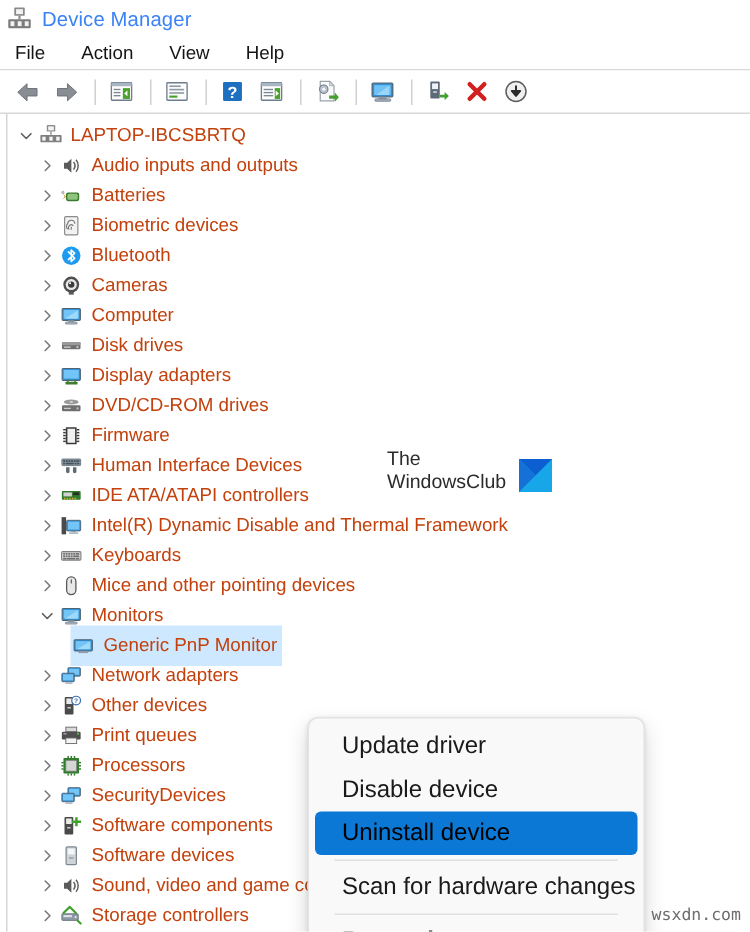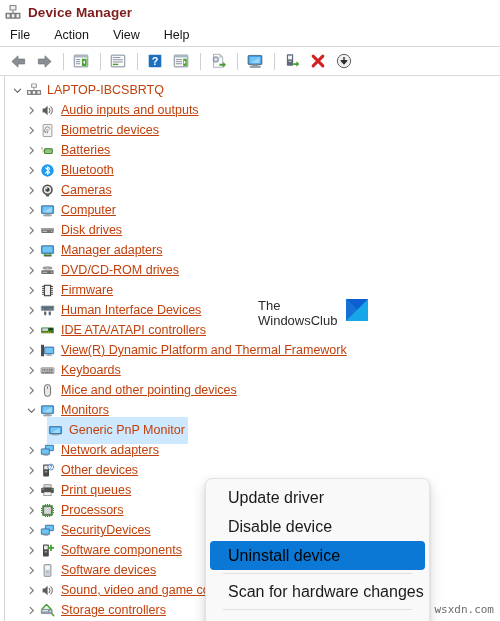--- a/index.html
+++ b/index.html
@@ -26,23 +26,22 @@
     background: #ffffff;
   }
   .titlebar .app-icon {
     width: 18px; height: 18px;
     position: relative;
     flex: 0 0 auto;
     margin-right: 6px;
   }
   .titlebar .title-text {
     font-size: 13.5px;
-    color: #7f1d1d;
+    color: #3b82f6;
     letter-spacing: 0.1px;
-    font-weight: bold;
   }
 
   
   .menubar {
     height: 22px;
     display: flex;
     align-items: center;
     padding-left: 8px;
     gap: 20px;
     background: #ffffff;
@@ -114,21 +113,21 @@
   .node .ico {
     width: 17px; height: 17px;
     flex: 0 0 auto;
     margin-right: 5px;
     display: flex; align-items: center; justify-content: center;
     position: relative;
   }
   .node .lbl { line-height: 20px; }
 
   .depth0 { padding-left: 4px; }
-  .depth1 { padding-left: 18px; text-decoration: underline; }
+  .depth1 { padding-left: 18px; }
   .depth2 { padding-left: 42px; }
 
   .node.selected .selbox {
     background: #cde8ff;
     display: inline-flex;
     align-items: center;
     height: 27px;
     padding-right: 3px;
   }
 
@@ -137,21 +136,21 @@
     position: absolute;
     left: 253px;
     top: 222px;
     width: 110px;
     z-index: 2;
     pointer-events: none;
     user-select: none;
   }
   .wm-row {
     display: flex;
-    align-items: flex-start;
+    align-items: flex-end;
     justify-content: space-between;
   }
   .wm-text {
     font-size: 13px;
     line-height: 15px;
     color: #2b2b2b;
     font-family: "Liberation Sans", sans-serif;
   }
   .wm-logo {
     width: 22px; height: 22px;
@@ -390,44 +389,44 @@
     </div>
 
     <div class="node depth1">
       <span class="chev">
         <svg viewBox="0 0 10 10" width="9" height="9">
             <path d="M3.5 1.5 L7 5 L3.5 8.5" fill="none" stroke="#7a7a7a" stroke-width="1.2" stroke-linecap="round" stroke-linejoin="round"></path>
           </svg>
       </span>
       <span class="ico">
         <svg viewBox="0 0 17 17" width="15" height="15">
+          <rect x="4.5" y="6" width="10" height="6.6" rx="1.6" fill="#3d7a30"></rect>
+          <rect x="5.6" y="7" width="7.8" height="4.6" rx="1.2" fill="#8fc47c"></rect>
+          <path d="M4.6 9.2 L2 6.5 L3.5 9.2 L1.6 11.6 Z" fill="#d09a2a"></path>
+          <circle cx="2.2" cy="6" r="1.2" fill="#b8b8b8"></circle>
+        </svg>
+      </span>
+      <span class="lbl">Batteries</span>
+    </div>
+
+    <div class="node depth1">
+      <span class="chev">
+        <svg viewBox="0 0 10 10" width="9" height="9">
+            <path d="M3.5 1.5 L7 5 L3.5 8.5" fill="none" stroke="#7a7a7a" stroke-width="1.2" stroke-linecap="round" stroke-linejoin="round"></path>
+          </svg>
+      </span>
+      <span class="ico">
+        <svg viewBox="0 0 17 17" width="15" height="15">
           <rect x="3.5" y="1.6" width="10" height="13.8" rx="1" fill="#f2f2f2" stroke="#8a8a8a" stroke-width="0.9"></rect>
           <path d="M5.8 11 a2.7 2.7 0 0 1 0-4 a2.7 2.7 0 0 1 5.4 0" stroke="#777" stroke-width="0.85" fill="none"></path>
           <path d="M7 11.3 a1.6 1.6 0 0 1 0-2.6 a1.6 1.6 0 0 1 3 0" stroke="#777" stroke-width="0.85" fill="none"></path>
           <path d="M8.5 11.6 v-2.4" stroke="#777" stroke-width="0.85" fill="none"></path>
         </svg>
       </span>
       <span class="lbl">Biometric devices</span>
-    </div>
-
-    <div class="node depth1">
-      <span class="chev">
-        <svg viewBox="0 0 10 10" width="9" height="9">
-            <path d="M3.5 1.5 L7 5 L3.5 8.5" fill="none" stroke="#7a7a7a" stroke-width="1.2" stroke-linecap="round" stroke-linejoin="round"></path>
-          </svg>
-      </span>
-      <span class="ico">
-        <svg viewBox="0 0 17 17" width="15" height="15">
-          <rect x="4.5" y="6" width="10" height="6.6" rx="1.6" fill="#3d7a30"></rect>
-          <rect x="5.6" y="7" width="7.8" height="4.6" rx="1.2" fill="#8fc47c"></rect>
-          <path d="M4.6 9.2 L2 6.5 L3.5 9.2 L1.6 11.6 Z" fill="#d09a2a"></path>
-          <circle cx="2.2" cy="6" r="1.2" fill="#b8b8b8"></circle>
-        </svg>
-      </span>
-      <span class="lbl">Batteries</span>
     </div>
 
     <div class="node depth1">
       <span class="chev">
         <svg viewBox="0 0 10 10" width="9" height="9">
             <path d="M3.5 1.5 L7 5 L3.5 8.5" fill="none" stroke="#7a7a7a" stroke-width="1.2" stroke-linecap="round" stroke-linejoin="round"></path>
           </svg>
       </span>
       <span class="ico">
         <svg viewBox="0 0 17 17" width="15" height="15">
@@ -499,21 +498,21 @@
       </span>
       <span class="ico">
         <svg viewBox="0 0 17 17" width="15" height="15">
           <rect x="1.6" y="3" width="13.8" height="9" rx="0.8" fill="#2f8fd8" stroke="#4f6575" stroke-width="0.8"></rect>
           <rect x="2.8" y="4.1" width="11.4" height="6.6" fill="#72c5f6"></rect>
           <rect x="4.2" y="13" width="9" height="2.2" rx="0.4" fill="#3e7d2e"></rect>
           <rect x="5.2" y="11.6" width="1.3" height="1.5" fill="#3e7d2e"></rect>
           <rect x="10.8" y="11.6" width="1.3" height="1.5" fill="#3e7d2e"></rect>
         </svg>
       </span>
-      <span class="lbl">Manager adapters</span>
+      <span class="lbl">Display adapters</span>
     </div>
 
     <div class="node depth1">
       <span class="chev">
         <svg viewBox="0 0 10 10" width="9" height="9">
             <path d="M3.5 1.5 L7 5 L3.5 8.5" fill="none" stroke="#7a7a7a" stroke-width="1.2" stroke-linecap="round" stroke-linejoin="round"></path>
           </svg>
       </span>
       <span class="ico">
         <svg viewBox="0 0 17 17" width="15" height="15">
@@ -613,21 +612,21 @@
       </span>
       <span class="ico">
         <svg viewBox="0 0 17 17" width="15" height="15">
           <rect x="1.2" y="2" width="3.4" height="13" fill="#4a4a4a"></rect>
           <rect x="5" y="4.4" width="10.6" height="8" rx="0.7" fill="#2f8fd8" stroke="#4f6575" stroke-width="0.7"></rect>
           <rect x="6" y="5.4" width="8.6" height="6" fill="#72c5f6"></rect>
           <rect x="8.6" y="12.4" width="3.4" height="1.1" fill="#90a0ad"></rect>
           <rect x="6.8" y="13.5" width="7" height="1.3" rx="0.4" fill="#b0bac4"></rect>
         </svg>
       </span>
-      <span class="lbl">View(R) Dynamic Platform and Thermal Framework</span>
+      <span class="lbl">Intel(R) Dynamic Disable and Thermal Framework</span>
     </div>
 
     <div class="node depth1">
       <span class="chev">
         <svg viewBox="0 0 10 10" width="9" height="9">
             <path d="M3.5 1.5 L7 5 L3.5 8.5" fill="none" stroke="#7a7a7a" stroke-width="1.2" stroke-linecap="round" stroke-linejoin="round"></path>
           </svg>
       </span>
       <span class="ico">
         <svg viewBox="0 0 17 17" width="15" height="15">

